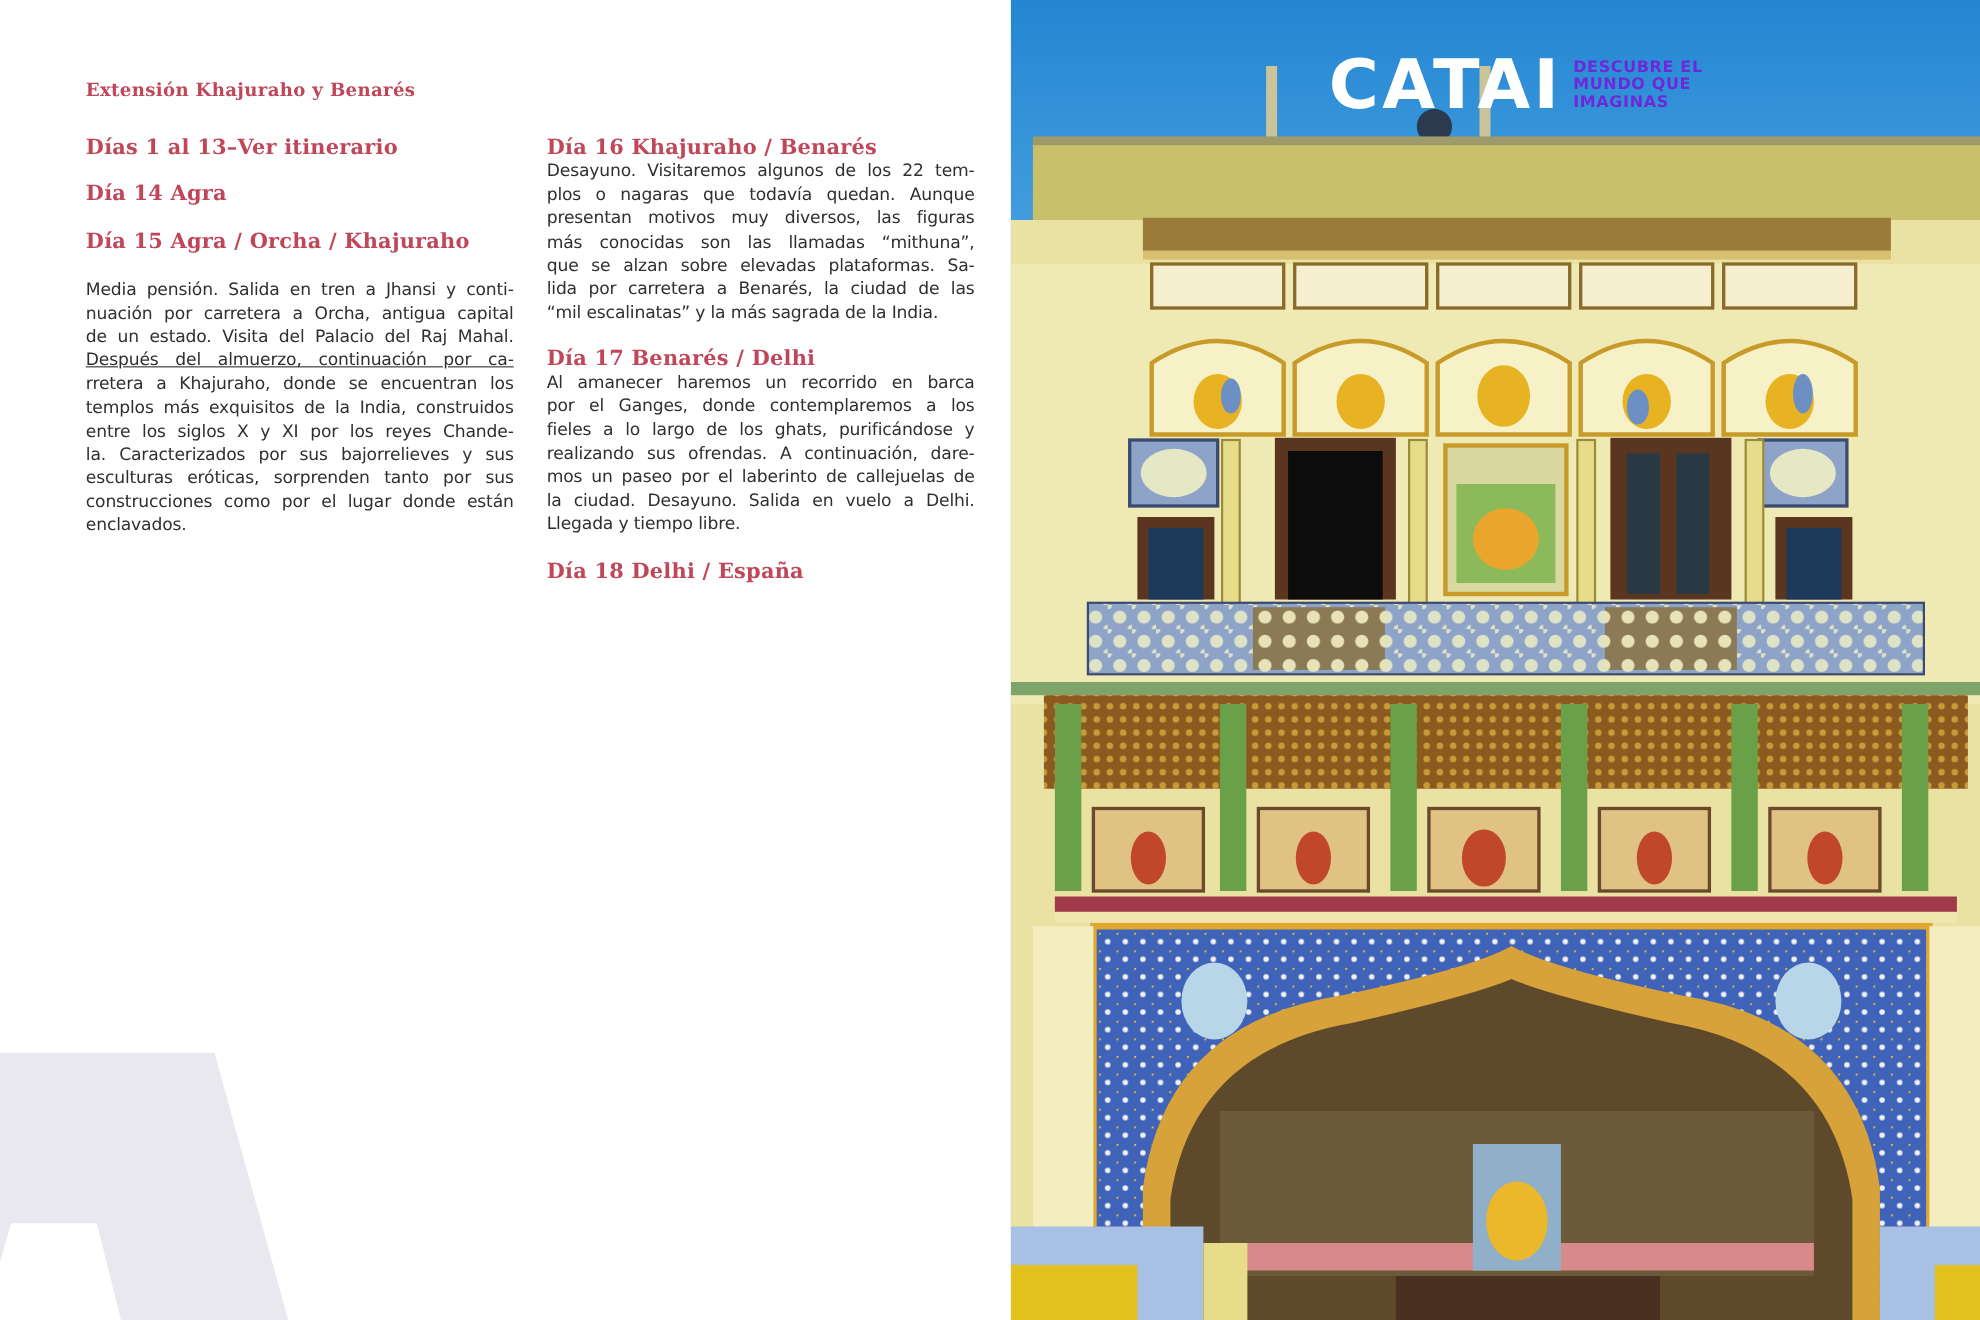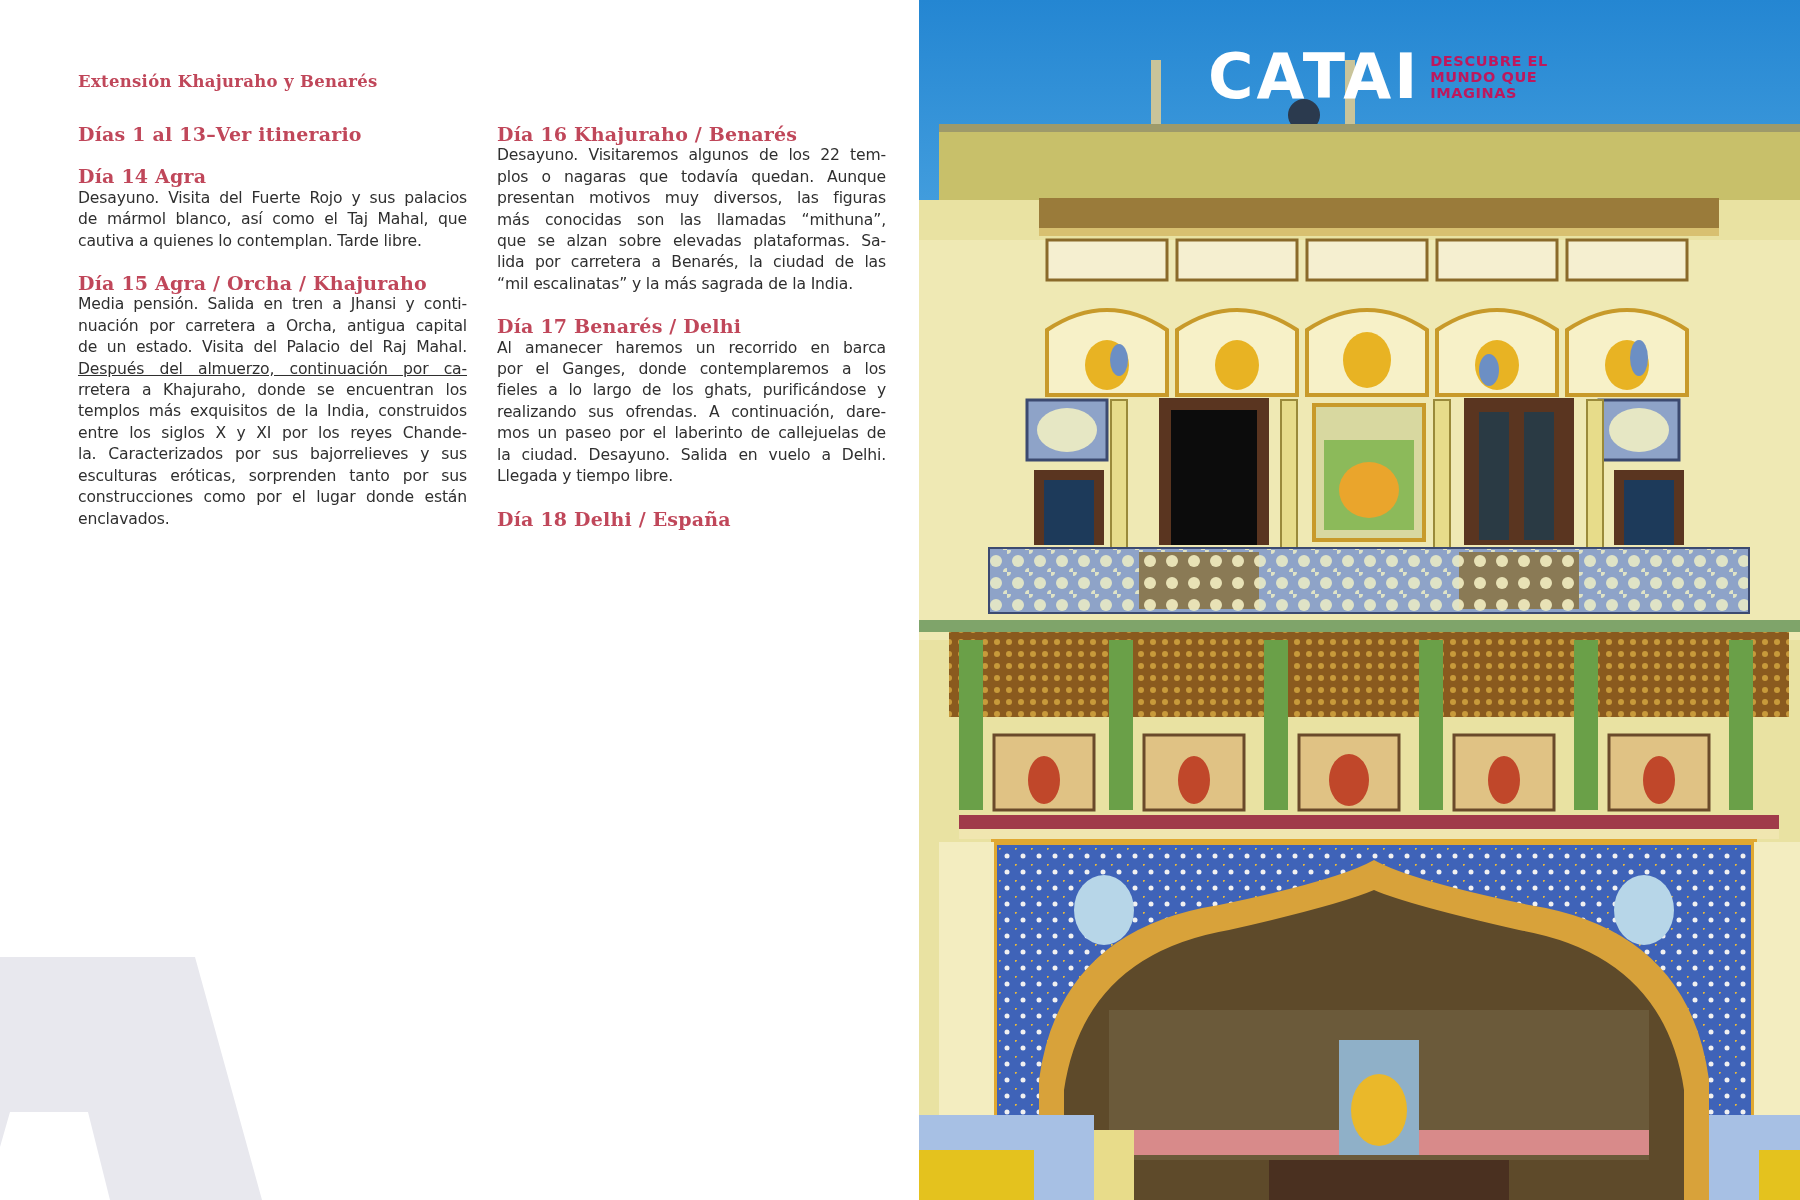--- a/index.html
+++ b/index.html
@@ -37,50 +37,45 @@
   .photo { position: absolute; left: 919px; top: 0; width: 881px; height: 1200px; overflow: hidden; background: #2a8dd4; }
   .photo svg { position: absolute; left: 0; top: 0; }
 
   .brand { position: absolute; left: 1208px; top: 46px; display: flex; align-items: center; }
   .brand-logo {
     font-family: "DejaVu Sans", "Liberation Sans", sans-serif;
     font-weight: bold; font-size: 62px; color: #ffffff; letter-spacing: 3px; line-height: 1;
   }
   .brand-tag {
     margin-left: 10px; font-family: "DejaVu Sans", "Liberation Sans", sans-serif;
-    font-weight: bold; font-size: 14.5px; line-height: 16px; color: #be185d; letter-spacing: 0.6px;
+    font-weight: bold; font-size: 14.5px; line-height: 16px; color: #6d28d9; letter-spacing: 0.6px;
   }
   .brand-tag div { white-space: nowrap; }
 </style>
 </head>
 <body>
 
 <div class="left-page">
   <svg class="bg-letter" viewBox="0 0 270 243" width="270" height="243">
     <polygon points="0,0 195,0 262,243 110,243 88,155 10,155 0,190" fill="#e8e8ee"></polygon>
   </svg>
 
   <div class="section-title">Extensión Khajuraho y Benarés</div>
 
   <div class="col col-1">
     <div class="day-head lead">Días 1 al 13–Ver itinerario</div>
 
     <div class="day">
       <div class="day-head">Día 14 Agra</div>
-      <div class="day-body">
-        <span style="display: block; text-align: justify; text-align-last: justify;">Desayuno. Visita del Fuerte Rojo y sus palacios</span>
-        <span style="display: block; text-align: justify; text-align-last: justify;">de mármol blanco, así como el Taj Mahal, que</span>
-        <span style="display: block; text-align: left;">cautiva a quienes lo contemplan. Tarde libre.</span>
-      </div>
     </div>
 
     <div class="day">
       <div class="day-head">Día 15 Agra / Orcha / Khajuraho</div>
       <div class="day-body">
-        <span style="display: block; text-align: justify; text-align-last: justify;">Media pensión. Salida en tren a Jhansi y conti-</span>
+        <span style="display: block; text-align: justify; text-align-last: justify; margin-top: 23px;">Media pensión. Salida en tren a Jhansi y conti-</span>
         <span style="display: block; text-align: justify; text-align-last: justify;">nuación por carretera a Orcha, antigua capital</span>
         <span style="display: block; text-align: justify; text-align-last: justify;">de un estado. Visita del Palacio del Raj Mahal.</span>
         <span style="display: block; text-align: justify; text-align-last: justify; text-decoration: underline;">Después del almuerzo, continuación por ca-</span>
         <span style="display: block; text-align: justify; text-align-last: justify;">rretera a Khajuraho, donde se encuentran los</span>
         <span style="display: block; text-align: justify; text-align-last: justify;">templos más exquisitos de la India, construidos</span>
         <span style="display: block; text-align: justify; text-align-last: justify;">entre los siglos X y XI por los reyes Chande-</span>
         <span style="display: block; text-align: justify; text-align-last: justify;">la. Caracterizados por sus bajorrelieves y sus</span>
         <span style="display: block; text-align: justify; text-align-last: justify;">esculturas eróticas, sorprenden tanto por sus</span>
         <span style="display: block; text-align: justify; text-align-last: justify;">construcciones como por el lugar donde están</span>
         <span style="display: block; text-align: left;">enclavados.</span>

